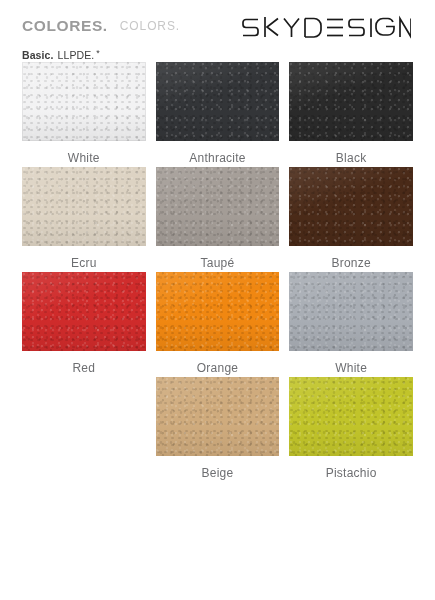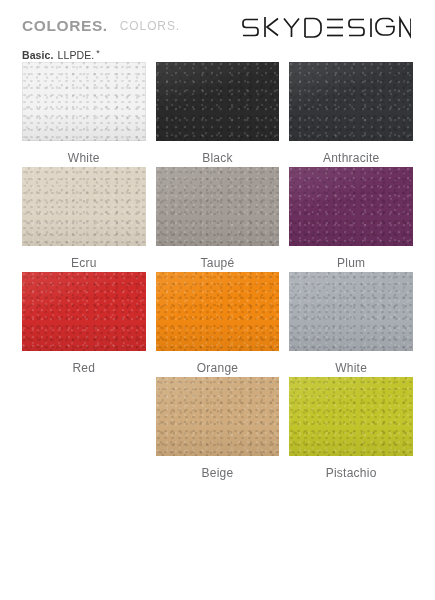--- a/index.html
+++ b/index.html
@@ -183,38 +183,38 @@
       </svg>
     </div>
   </div>
 
   <div class="grid">
       <div class="cell">
         <div class="chip light-edge" style="background-color: rgb(242, 242, 243);"></div>
         <div class="chip-label">White</div>
       </div>
       <div class="cell">
+        <div class="chip" style="background-color: rgb(51, 53, 56);"></div>
+        <div class="chip-label">Anthracite</div>
+      </div>
+      <div class="cell">
         <div class="chip" style="background-color: rgb(42, 42, 42);"></div>
         <div class="chip-label">Black</div>
       </div>
       <div class="cell">
-        <div class="chip" style="background-color: rgb(51, 53, 56);"></div>
-        <div class="chip-label">Anthracite</div>
-      </div>
-      <div class="cell">
         <div class="chip" style="background-color: rgb(221, 211, 195);"></div>
         <div class="chip-label">Ecru</div>
       </div>
       <div class="cell">
         <div class="chip" style="background-color: rgb(163, 156, 150);"></div>
         <div class="chip-label">Taupé</div>
       </div>
       <div class="cell">
-        <div class="chip" style="background-color: rgb(107, 47, 94);"></div>
-        <div class="chip-label">Plum</div>
+        <div class="chip" style="background-color: rgb(74, 42, 24);"></div>
+        <div class="chip-label">Bronze</div>
       </div>
       <div class="cell">
         <div class="chip" style="background-color: rgb(207, 43, 43);"></div>
         <div class="chip-label">Red</div>
       </div>
       <div class="cell">
         <div class="chip" style="background-color: rgb(240, 135, 17);"></div>
         <div class="chip-label">Orange</div>
       </div>
       <div class="cell">

